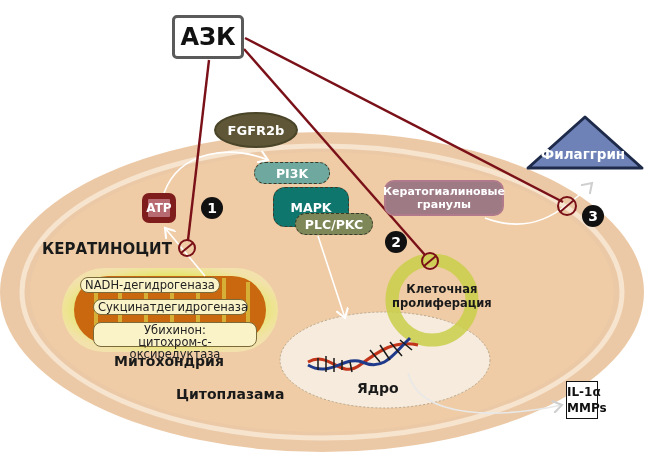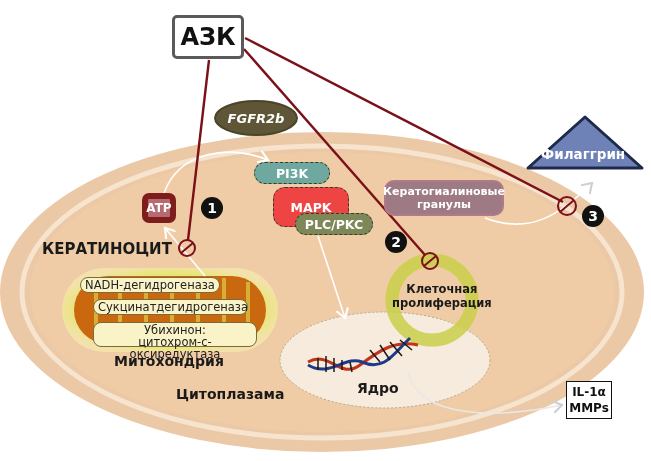--- a/index.html
+++ b/index.html
@@ -1,35 +1,35 @@
 <!DOCTYPE html>
 <html><head>
 <meta charset="utf-8">
 <style>
   html,body{margin:0;padding:0;background:#ffffff;}
   body{width:651px;height:461px;position:relative;overflow:hidden;font-family:"DejaVu Sans","Liberation Sans",sans-serif;}
   svg{position:absolute;left:0;top:0;}
   .lbl{position:absolute;font-family:"DejaVu Sans","Liberation Sans",sans-serif;white-space:nowrap;}
   .azk{left:172px;top:15px;width:72px;height:44px;border:3px solid #5a5a5a;border-radius:5px;background:#fff;box-sizing:border-box;display:flex;align-items:center;justify-content:center;font-size:24px;font-weight:bold;color:#111;}
-  .fgfr{left:214px;top:100px;width:84px;height:36px;border-radius:50%;background:#5e5636;border:2px solid #4a4428;box-sizing:border-box;color:#fff;font-size:13px;font-weight:bold;display:flex;align-items:center;justify-content:center;font-style:italic;}
+  .fgfr{left:214px;top:112px;width:84px;height:36px;border-radius:50%;background:#5e5636;border:2px solid #4a4428;box-sizing:border-box;color:#fff;font-size:13px;font-weight:bold;display:flex;align-items:center;justify-content:center;}
   .pill{position:absolute;border-radius:12px;border:1.5px dashed #3b3b2a;box-sizing:border-box;color:#fff;font-weight:bold;font-size:12.5px;display:flex;align-items:center;justify-content:center;}
   .pi3k{left:254px;top:162px;width:76px;height:22px;background:#6fa89e;}
-  .mapk{left:273px;top:187px;width:76px;height:40px;background:#ef4444;}
+  .mapk{left:273px;top:187px;width:76px;height:40px;background:#0f766e;}
   .plc{left:295px;top:213px;width:78px;height:22px;background:#7d8757;}
   .atp{left:142px;top:193px;width:34px;height:30px;background:#b76a70;border:6px solid #7f1d1d;border-radius:7px;box-sizing:border-box;color:#fff;font-weight:bold;font-size:12px;display:flex;align-items:center;justify-content:center;}
   .num{position:absolute;width:22px;height:22px;border-radius:50%;background:#111;color:#fff;font-weight:bold;font-size:14px;display:flex;align-items:center;justify-content:center;}
   .kerat{left:30px;top:240px;font-size:15px;font-weight:bold;color:#1a1a1a;margin-left:12px;}
   .enz{position:absolute;background:#fbf3c8;border:1px solid #7a6a3a;border-radius:8px;font-size:11.5px;color:#222;text-align:center;line-height:12px;padding:1px 4px;box-sizing:border-box;}
   .mito{left:114px;top:353px;font-size:14px;font-weight:bold;color:#1a1a1a;}
   .cyto{left:176px;top:386px;font-size:14px;font-weight:bold;color:#1a1a1a;}
   .nucl{left:357px;top:380px;font-size:14px;font-weight:bold;color:#1a1a1a;}
   .prolif{left:392px;top:282px;font-size:11.5px;font-weight:bold;color:#1a1a1a;text-align:center;line-height:14px;}
   .gran{left:384px;top:180px;width:120px;height:36px;background:#9e7a84;border:2px solid #b07a8c;border-radius:10px;box-sizing:border-box;color:#fff;font-weight:bold;font-size:11px;text-align:center;line-height:13px;display:flex;align-items:center;justify-content:center;}
   .fila{left:528px;top:146px;width:110px;font-size:13.5px;font-weight:bold;color:#fff;text-align:center;}
-  .il{left:566px;top:381px;width:46px;height:38px;border:1.5px solid #111;background:#fff;box-sizing:border-box;font-size:12px;font-weight:bold;color:#111;text-align:center;line-height:16px;padding-top:2px;}
+  .il{left:566px;top:381px;width:32px;height:38px;border:1.5px solid #111;background:#fff;box-sizing:border-box;font-size:12px;font-weight:bold;color:#111;text-align:center;line-height:16px;padding-top:2px;}
 </style>
 </head>
 <body>
 
 <svg width="651" height="461" viewBox="0 0 651 461">
   <defs>
     <marker id="arw" markerWidth="8" markerHeight="8" refX="6" refY="4" orient="auto">
       <path d="M0,0 L6,4 L0,8" fill="none" stroke="#ffffff" stroke-width="1.3"></path>
     </marker>
     <marker id="arwg" markerWidth="8" markerHeight="8" refX="6" refY="4" orient="auto">

